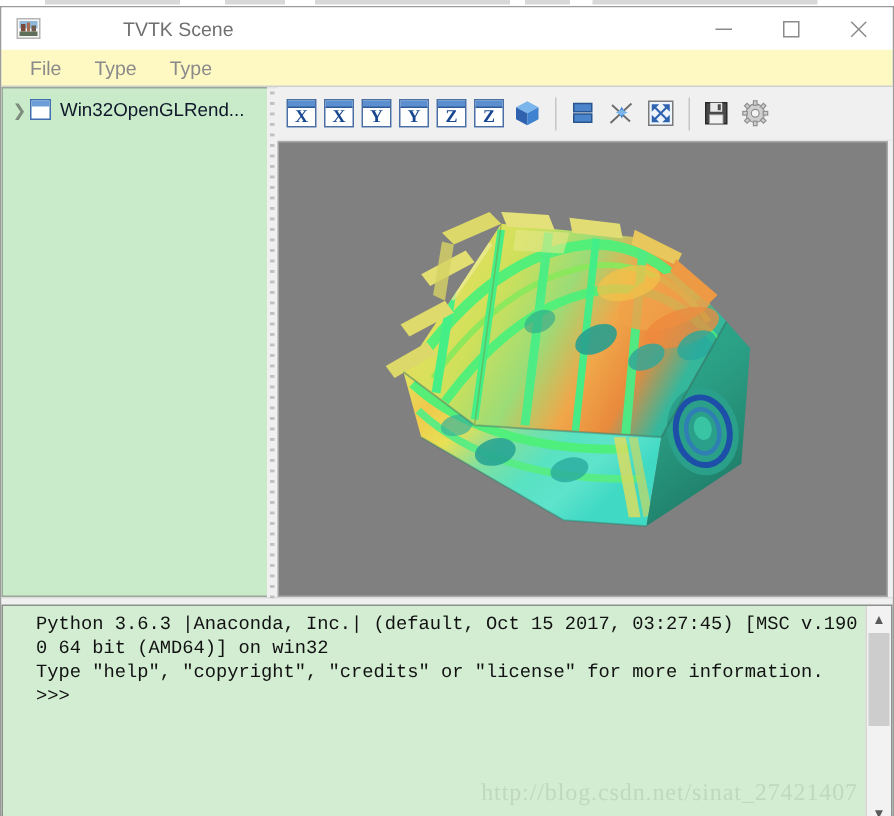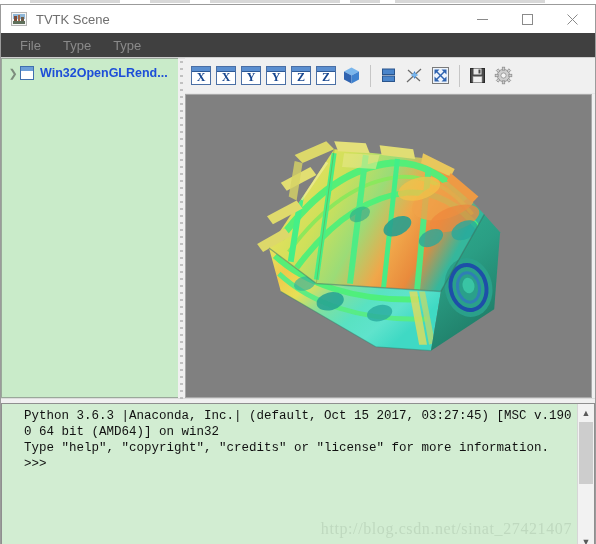--- a/index.html
+++ b/index.html
@@ -48,20 +48,21 @@
     border-bottom: 1px solid #9b9b9b;
   }
 
   
   .titlebar {
     position: relative;
     height: 28px;
     background: #ffffff;
     display: flex;
     align-items: center;
+    gap: 46px;
   }
   .app-icon {
     width: 16px; height: 14px;
     margin-left: 10px;
     border: 1px solid #b5b5b5;
     background: #f6f6f6;
     position: relative;
     overflow: hidden;
     flex: none;
   }
@@ -94,21 +95,21 @@
     display: flex;
     align-items: center;
     justify-content: center;
     background: transparent;
   }
   .win-btn svg { display: block; }
 
   
   .menubar {
     height: 25px;
-    background: #404040;
+    background: #fef9c3;
     display: flex;
     align-items: center;
     padding-left: 8px;
     border-bottom: 1px solid #cfcfcf;
   }
   .menu-item {
     font-size: 13px;
     color: #8a8a8a;
     padding: 2px 11px;
     font-family: "Liberation Sans", sans-serif;
@@ -158,22 +159,22 @@
   }
   .node-icon::before {
     content: "";
     position: absolute;
     left: 0; top: 0; right: 0;
     height: 4px;
     background: #6c9fd8;
   }
   .tree-label {
     font-size: 12.5px;
-    color: #1d4ed8;
-    font-weight: bold;
+    color: #0f172a;
+    font-weight: normal;
     font-family: "Liberation Sans", sans-serif;
     white-space: nowrap;
   }
 
   
   .vsplit {
     width: 7px;
     background: #f0f0f0;
     position: relative;
     flex: none;

